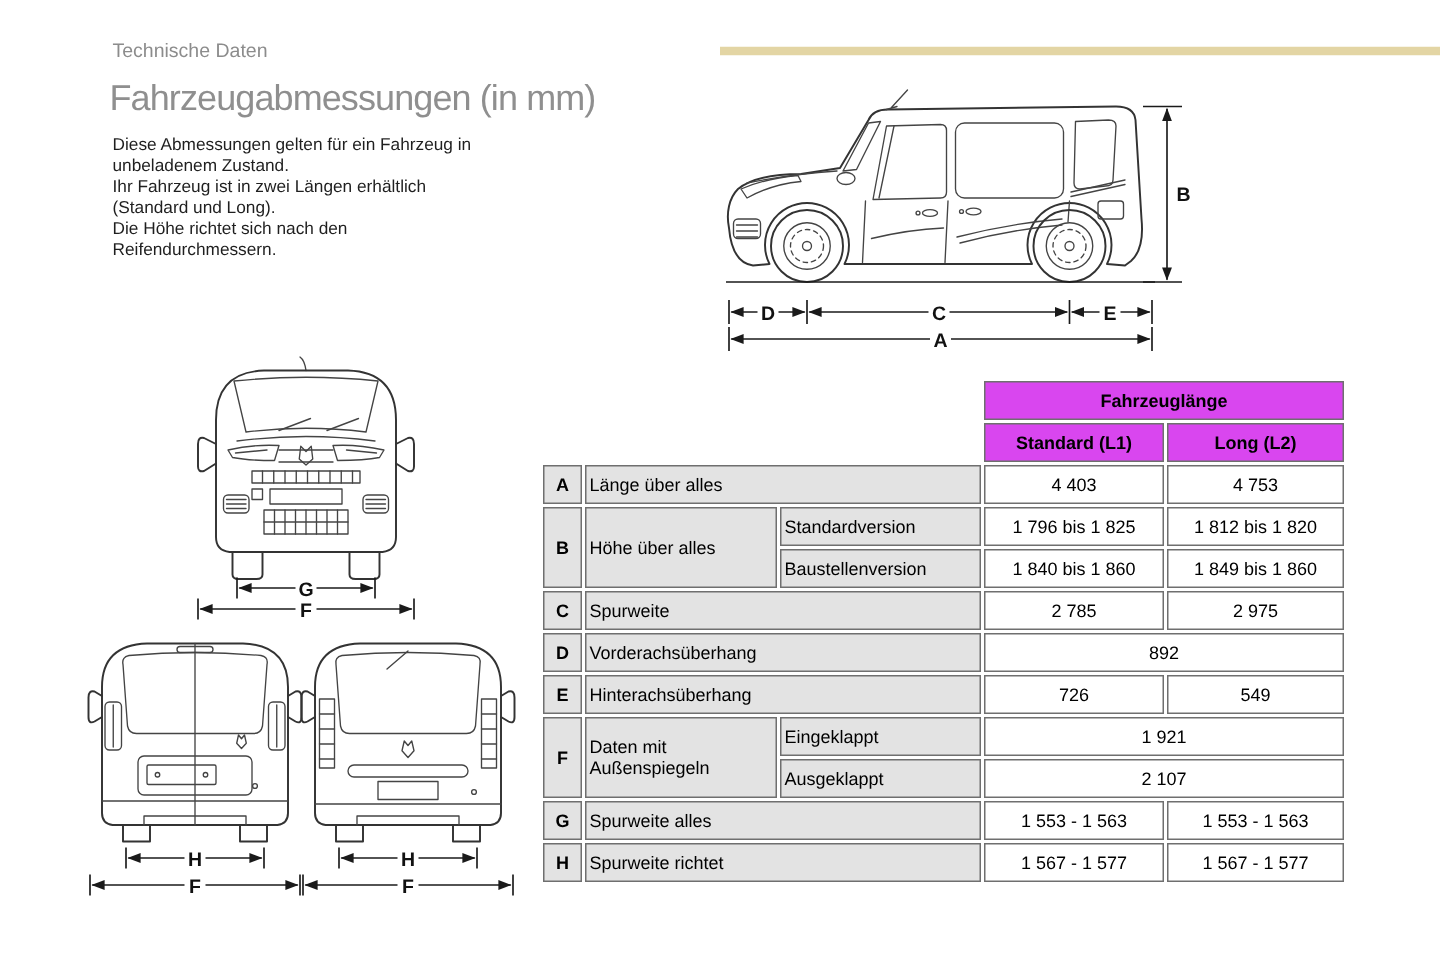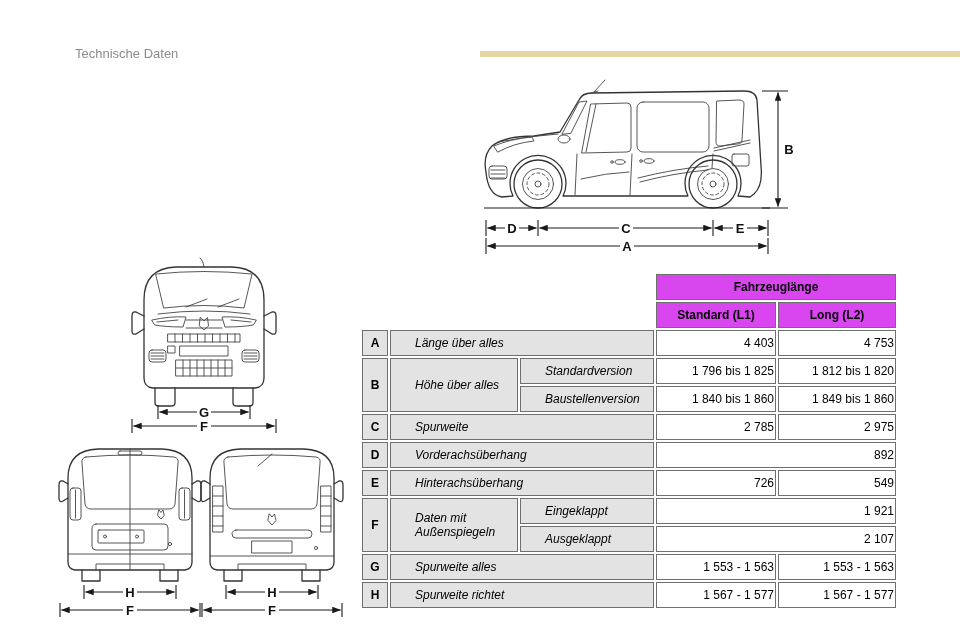--- a/index.html
+++ b/index.html
@@ -1,31 +1,31 @@
 <!DOCTYPE html>
 <html><head>
 <meta charset="utf-8">
 <style>
   html,body{margin:0;padding:0;background:#fff;}
   .page{position:relative;width:960px;height:604px;background:#ffffff;overflow:hidden;
-        font-family:"Liberation Sans", sans-serif;color:#1f1f1f;margin-top:20px;}
+        font-family:"Liberation Sans", sans-serif;color:#1f1f1f;}
   .breadcrumb{position:absolute;left:75px;top:26px;font-size:13px;color:#8c8c8c;}
   .accent-bar{position:absolute;left:480px;top:31px;}
   .title{position:absolute;left:73px;top:52px;margin:0;font-size:24px;font-weight:normal;
          color:#8f8f8f;letter-spacing:-0.6px;}
   .intro{position:absolute;left:75px;top:91px;font-size:11.5px;line-height:13.9px;color:#1f1f1f;}
   
   table.dims{position:absolute;left:360px;top:252px;border-collapse:separate;border-spacing:2px;
              table-layout:fixed;font-size:12px;color:#000;}
   table.dims td{box-sizing:border-box;border:1px solid #6f6f6f;height:26px;vertical-align:middle;
                 overflow:hidden;}
   td.key{background:#e3e3e3;text-align:center;font-weight:bold;}
-  td.lbl{background:#e3e3e3;text-align:left;padding-left:24px;font-style:italic;}
+  td.lbl{background:#e3e3e3;text-align:left;padding-left:2px;}
   td.hd{background:#d946ef;text-align:center;font-weight:bold;}
-  td.val{background:#ffffff;text-align:right;}
+  td.val{background:#ffffff;text-align:center;}
   td.ghost{border:none !important;background:transparent !important;}
   
   .diag{position:absolute;}
   .o{fill:none;stroke:#333;stroke-width:1.3;stroke-linejoin:round;stroke-linecap:round;}
   .t{fill:none;stroke:#444;stroke-width:0.9;stroke-linejoin:round;stroke-linecap:round;}
   .dim{fill:none;stroke:#1a1a1a;stroke-width:1.1;}
   .dimlab{font-family:"Liberation Sans",sans-serif;font-size:13px;font-weight:bold;fill:#111;
           text-anchor:middle;}
   .labbg{fill:#ffffff;stroke:none;}
   .pagenum{position:absolute;left:22px;top:603px;font-size:14px;font-weight:bold;color:#0369a1;}
@@ -35,21 +35,30 @@
 <body>
 
 <div class="page">
 
   <div class="breadcrumb">Technische Daten</div>
 
   <svg class="accent-bar" width="480" height="6">
     <rect x="0" y="0" width="480" height="6" fill="#e3d5a4"></rect>
   </svg>
 
-
+  <h1 class="title">Fahrzeugabmessungen (in mm)</h1>
+
+  <div class="intro">
+    <div>Diese Abmessungen gelten für ein Fahrzeug in</div>
+    <div>unbeladenem Zustand.</div>
+    <div>Ihr Fahrzeug ist in zwei Längen erhältlich</div>
+    <div>(Standard und Long).</div>
+    <div>Die Höhe richtet sich nach den</div>
+    <div>Reifendurchmessern.</div>
+  </div>
 
   <svg class="diag" style="left:478px;top:56px;" width="322" height="180" viewBox="0 0 322 180">
     <defs>
       <marker id="sv-ar" viewBox="0 0 8 6" refX="7.5" refY="3" markerWidth="8" markerHeight="6" orient="auto-start-reverse">
           <path d="M0 0 L8 3 L0 6 Z" fill="#1a1a1a"></path>
         </marker>
     </defs>
 
     <path class="o" d="M 8 96 C 6 86 8 76 14 70 C 24 62 40 60 56 60 L 82 56 L 101 24 Q 104 17 114 17 L 266 15 Q 278 15 279 24 L 283 90 Q 285 110 276 118 L 272 121 L 260 120 A 28 28 0 1 0 210 120 L 85 120 A 28 28 0 1 0 35 120 L 24 121 Q 10 119 8 96 Z"></path>
     <path class="t" d="M 20 66 Q 50 60 80 58"></path>

